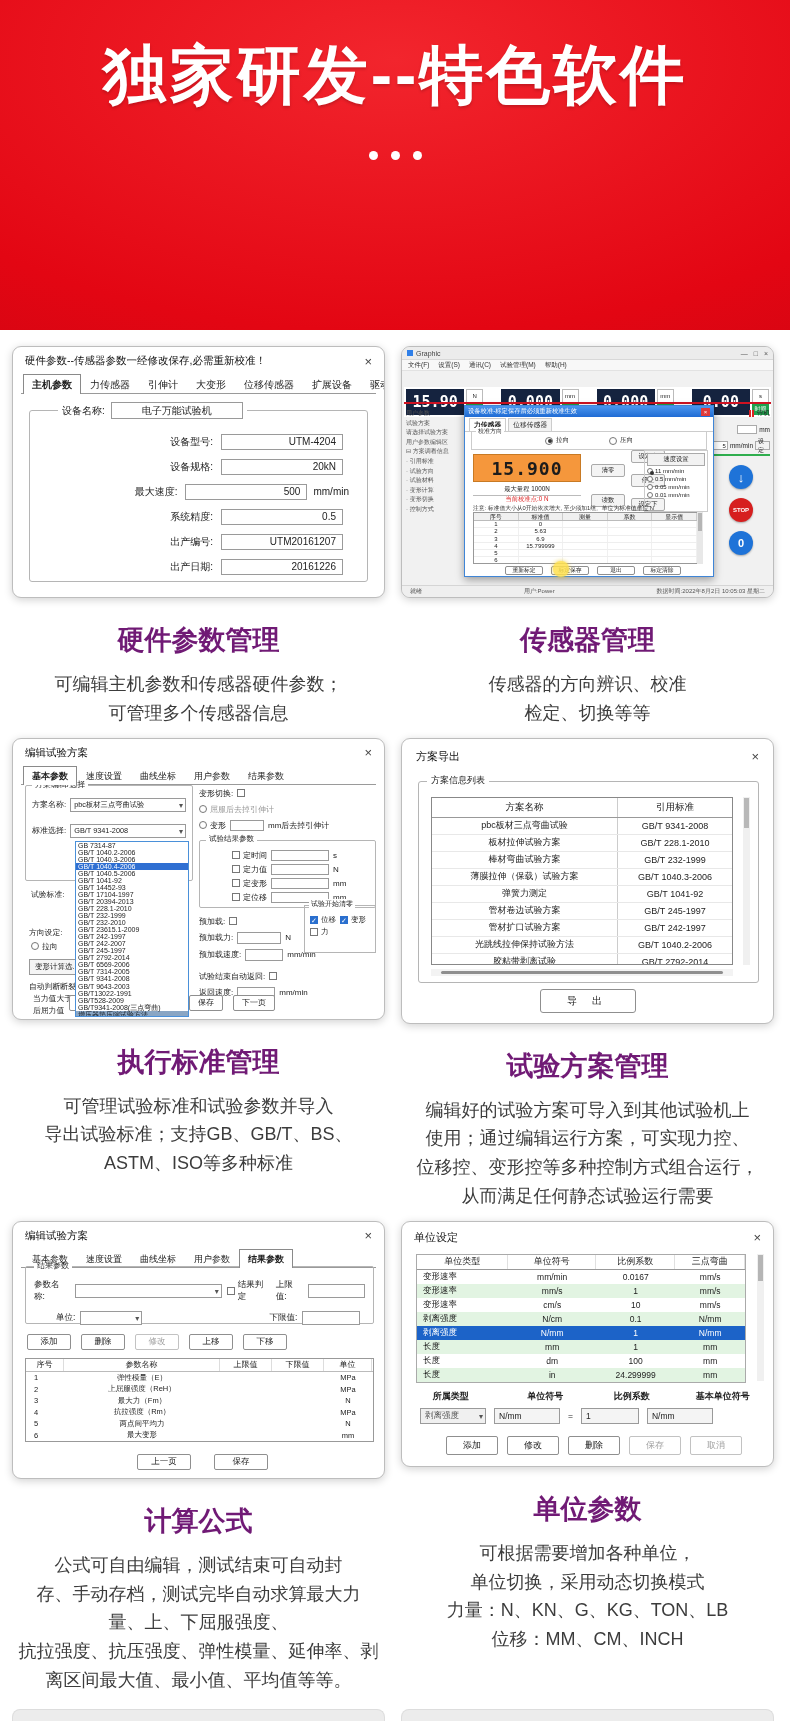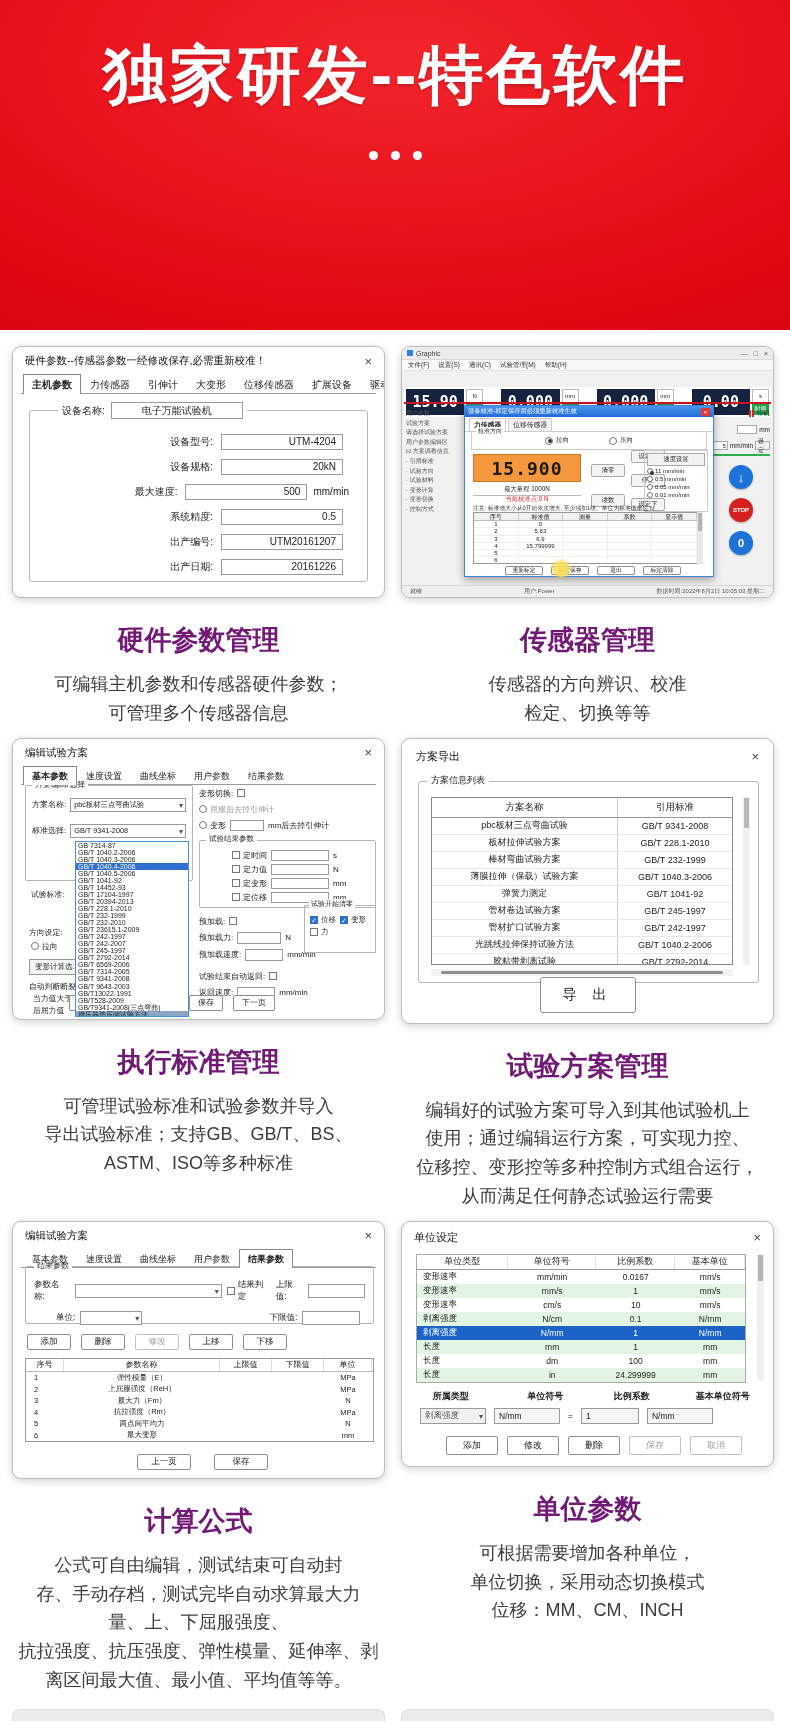--- a/index.html
+++ b/index.html
@@ -146,21 +146,21 @@
 .expTh{display:flex;height:20px;border-bottom:1px solid #999;font-size:9.5px}
 .expTh span{display:flex;align-items:center;justify-content:center}
 .expTr{display:flex;height:17px;border-bottom:1px solid #e8e8e8;font-size:9px}
 .expTr span{display:flex;align-items:center;justify-content:center;white-space:nowrap;overflow:hidden}
 .cName{width:62%;border-right:1px solid #ccc}
 .cStd{width:38%}
 .expVs{position:absolute;right:8px;top:15px;width:7px;height:168px;background:#f0f0f0}
 .expVs i{display:block;margin:1px;height:30px;background:#b8b8b8}
 .expHs{position:absolute;left:12px;bottom:6px;width:302px;height:7px;background:#f3f3f3}
 .expHs i{display:block;margin:2px 10px;height:3px;background:#8f8f8f;border-radius:2px}
-.expBtn{position:absolute;left:50%;transform:translateX(-50%);bottom:10px;width:96px;height:36px;font-size:14px;letter-spacing:6px;border-radius:3px;background:#fff}
+.expBtn{position:absolute;left:50%;transform:translateX(-50%);bottom:10px;width:96px;height:24px;font-size:10px;letter-spacing:6px;border-radius:3px;background:#fff}
 
 
 .resE{height:258px}
 .resE .tabs{font-size:9px}
 .resFs{position:absolute;left:12px;top:44px;width:349px;height:58px;border:1px solid #b5b5b5;border-radius:2px;font-size:8.5px}
 .resLg{position:absolute;top:-7px;left:8px;background:#fff;padding:0 3px;font-size:8px}
 .resR1{display:flex;align-items:center;gap:5px;margin:12px 8px 0}
 .resR2{display:flex;align-items:center;gap:5px;margin:8px 8px 0}
 .resFs .in{height:14px}
 .resBtns{position:absolute;left:14px;top:112px;display:flex}
@@ -915,21 +915,21 @@
       <div class="panel unitF">
         <div class="dt">
           <span>单位设定</span>
           <span class="dx">×</span>
         </div>
         <div class="uTbl">
           <div class="uTh">
             <span class="uc1">单位类型</span>
             <span class="uc2">单位符号</span>
             <span class="uc3">比例系数</span>
-            <span class="uc4">基本单位</span>
+            <span class="uc4">三点弯曲</span>
           </div>
           <span>
             
           
               <div class="uTr">
                 <span class="uc1" style="justify-content:flex-start;padding-left:6px">变形速率</span>
                 <span class="uc2">mm/min</span>
                 <span class="uc3">0.0167</span>
                 <span class="uc4">mm/s</span>
               </div>
@@ -1007,20 +1007,21 @@
             <span class="btn">删除</span>
             <span class="btn dis">保存</span>
             <span class="btn dis">取消</span>
           </div>
       </div>
       <div class="cap">单位参数</div>
       <div class="desc">
 
       <span>可根据需要增加各种单位，</span>
           <span>单位切换，采用动态切换模式</span>
+          <span>力量：N、KN、G、KG、TON、LB</span>
           <span>位移：MM、CM、INCH</span>
         </div>
     </div>
   </div>
 
   <div class="row" style="margin-top:14px">
     <div class="teaser"></div>
     <div class="teaser"></div>
   </div>
 </div>

